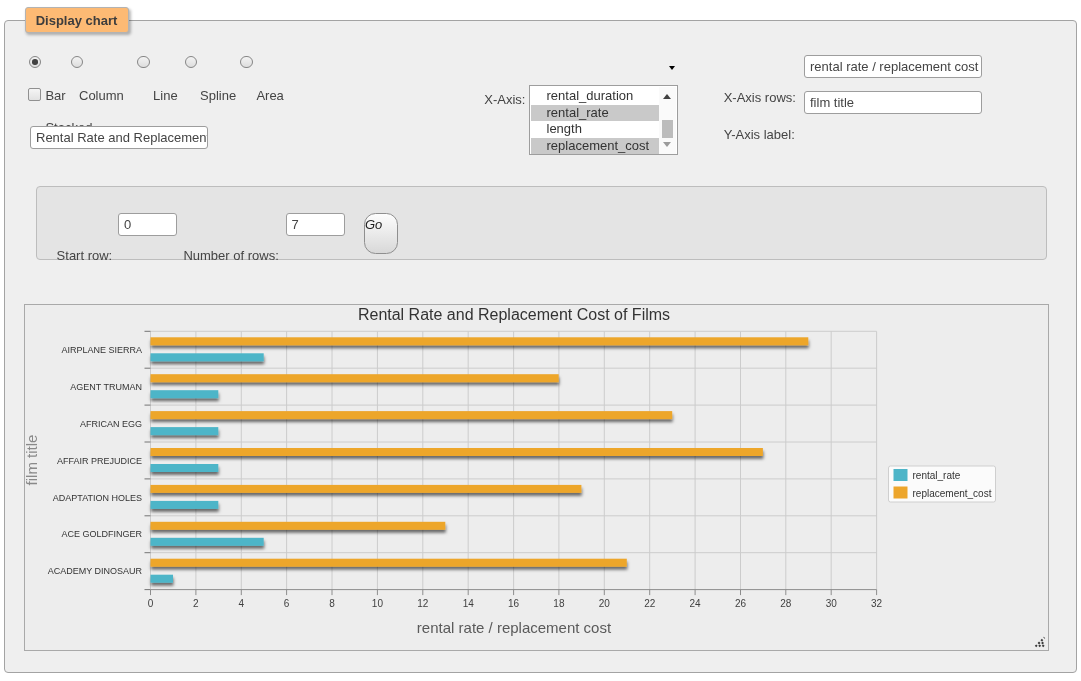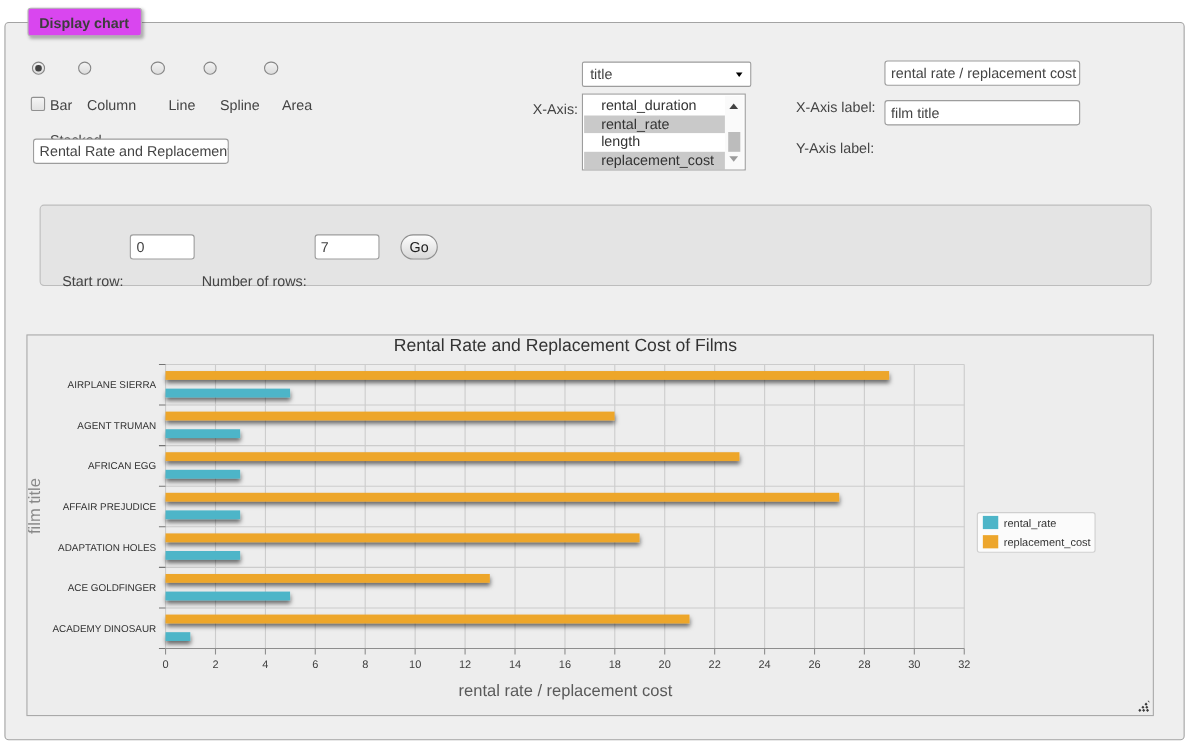--- a/index.html
+++ b/index.html
@@ -1,34 +1,34 @@
 <!DOCTYPE html>
 <html><head><meta charset="utf-8"><title>Display chart</title>
 <style>
 * { margin:0; padding:0; box-sizing:border-box; }
 html,body { background:#ffffff; width:1081px; height:681px; font-family:"Liberation Sans",sans-serif; }
 #stage { position:relative; width:1081px; height:681px; overflow:hidden; }
 #fieldset { position:absolute; left:4px; top:20px; width:1073px; height:653px;
   background:#efefef; border:1px solid #a3a3a3; border-radius:4px; }
-#legend { position:absolute; left:24.5px; top:7px; width:104px; height:26px; background:#d946ef;
+#legend { position:absolute; left:24.5px; top:7px; width:104px; height:26px; background:#fdba74;
   border:1px solid #b3b3b3; border-radius:3px; box-shadow:1.5px 2px 3px rgba(0,0,0,0.28);
   font-weight:bold; font-size:13px; color:#3d3d3d; line-height:25px; text-align:center; }
 .flab { position:absolute; font-size:13px; color:#444444; white-space:nowrap;margin-top:32px; }
 .radio { position:absolute; width:12.5px; height:12.5px; border-radius:50%;
   border:1px solid #868686; background:linear-gradient(#f3f3f3,#dddddd); }
 .rdot { position:absolute; left:2.7px; top:2.7px; width:5.5px; height:5.5px; border-radius:50%; background:#424242; }
 .checkbox { position:absolute; width:12.5px; height:12.5px; border-radius:2px;
   border:1px solid #909090; background:linear-gradient(#f5f5f5,#e2e2e2); }
 .tinput { position:absolute; background:#ffffff; border:1px solid #9d9d9d; border-radius:3px;
   font-size:13px; color:#444444; line-height:21px; padding-left:5px; overflow:hidden; white-space:nowrap; height:23px; }
 #panel { position:absolute; left:36px; top:186px; width:1011px; height:74px; background:#e4e4e4;
   border:1px solid #bdbdbd; border-radius:4px; }
-#gobtn { position:absolute; left:364px; top:213px; width:34px; height:23px;
+#gobtn { position:absolute; left:364px; top:213px; width:34px; height:41px;
   background:linear-gradient(#fdfdfd,#d8d8d8); border:1px solid #8f8f8f; border-radius:11.5px;
-  font-size:13px; color:#1d1d1d; text-align:center; line-height:21px; }
+  font-size:13px; color:#1d1d1d; line-height:21px;font-style:italic; }
 #chartbox { position:absolute; left:24px; top:304px; width:1025px; height:347px;
   background:#ededed; border:1px solid #a9a9a9; }
 #selbox { position:absolute; left:528.5px; top:56px; width:154.5px; height:23px; background:#fff;
   border:1px solid #9d9d9d; border-radius:2px; font-size:13px; color:#444; line-height:21px; padding-left:7px; }
 #selarrow { position:absolute; left:669px; top:65.5px; width:0; height:0;
   border-left:3.5px solid transparent; border-right:3.5px solid transparent; border-top:4.5px solid #000; }
 #listbox { position:absolute; left:528.5px; top:85px; width:149px; height:69.5px; background:#fff;
   border:1px solid #9d9d9d; overflow:hidden; }
 .litem { position:absolute; left:1px; height:16.5px; width:130px; font-size:13px; color:#333;
   line-height:16.5px; padding-left:16px; white-space:nowrap; }
@@ -56,37 +56,36 @@
 <span class="flab" style="left:153.1px;top:55.9px">Line</span>
 <span class="flab" style="left:200.0px;top:55.9px">Spline</span>
 <span class="flab" style="left:256.4px;top:55.9px">Area</span>
 
   <span class="checkbox" style="left:28.4px;top:88.4px"></span>
   <span class="flab" style="left:45.4px;top:87.7px">Stacked</span>
 
   <div class="tinput" style="left:30px;top:126px;width:178px">Rental Rate and Replacement Cost of Films</div>
 
   <span class="flab" style="left:484.3px;top:60.2px">X-Axis:</span>
-  <div id="selbox">title</div>
   <div id="selarrow"></div>
 
   <div id="listbox">
     <div class="litem" style="top:2px">rental_duration</div>
     <div class="litem" style="top:18.5px;background:#c9c9c9">rental_rate</div>
     <div class="litem" style="top:35px">length</div>
     <div class="litem" style="top:51.5px;background:#c9c9c9">replacement_cost</div>
     <div id="sbar">
         <div class="uparr"></div>
         <div id="sthumb"></div>
         <div class="dnarr"></div>
       </div>
   </div>
   <span class="flab" style="left:484.3px;top:157px">Series:</span>
 
-  <span class="flab" style="left:723.7px;top:58.3px">X-Axis label:</span>
+  <span class="flab" style="left:723.7px;top:58.3px">X-Axis rows:</span>
   <div class="tinput" style="left:804px;top:55.3px;width:178px">rental rate / replacement cost</div>
   <span class="flab" style="left:723.7px;top:94.7px">Y-Axis label:</span>
   <div class="tinput" style="left:804px;top:91px;width:178px">film title</div>
 
   <div id="panel"></div>
   <span class="flab" style="left:56.6px;top:215.6px">Start row:</span>
   <div class="tinput" style="left:118px;top:212.5px;width:58.5px">0</div>
   <span class="flab" style="left:183.4px;top:215.6px">Number of rows:</span>
   <div class="tinput" style="left:285.6px;top:212.5px;width:59px">7</div>
   <div id="gobtn">Go</div>

